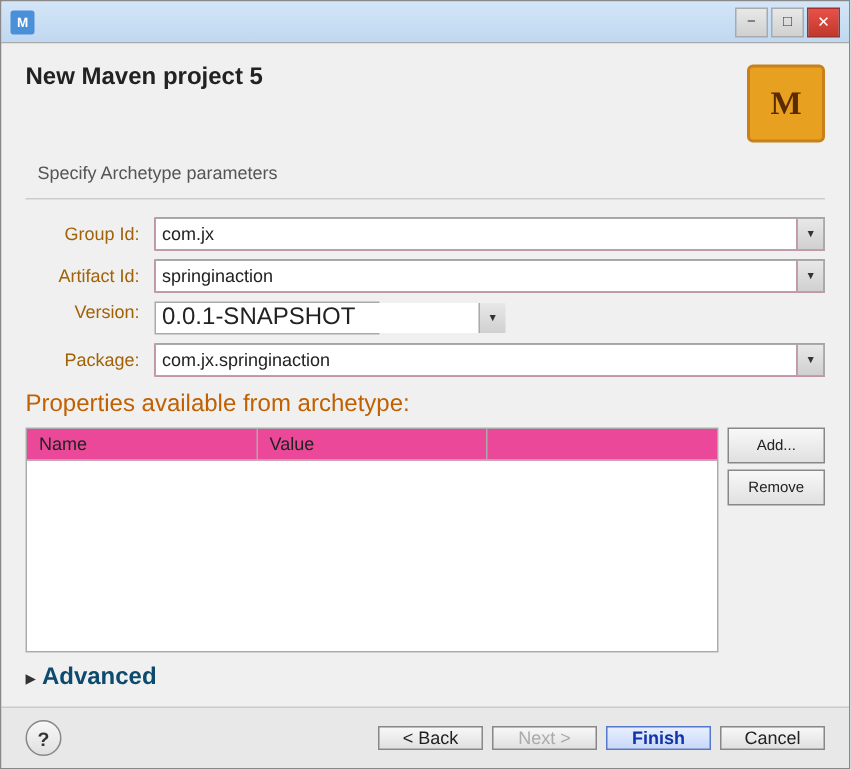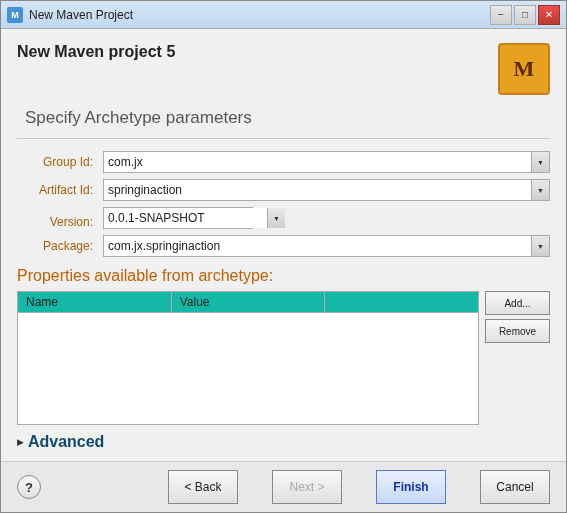--- a/index.html
+++ b/index.html
@@ -101,21 +101,21 @@
     }
 
     .header-title {
       font-size: 16px;
       font-weight: bold;
       color: #222;
       margin-bottom: 4px;
     }
 
     .header-subtitle {
-      font-size: 17px;
+      font-size: 12px;
       color: #555;
       margin-left: 8px;
       margin-top: 47px;
     }
 
     .maven-icon {
       width: 52px;
       height: 52px;
       background: #e8a020;
       border: 2px solid #c8801a;
@@ -183,37 +183,37 @@
     }
 
     .dropdown-arrow::after {
       content: '▼';
       font-size: 7px;
       color: #333;
     }
 
     .version-row {
       display: flex;
-      align-items: flex-end;
+      align-items: flex-start;
       gap: 4px;
     }
 
     .version-input {
       width: 150px;
       height: 22px;
       border: 1px solid #aaa;
       background: white;
       display: flex;
       align-items: center;
     }
 
     .version-input input {
       flex: 1;
       padding: 0 4px;
-      font-size: 12px;
+      font-size: 16px;
       border: none;
       outline: none;
     }
 
     .properties-label {
       font-size: 16px;
       color: #333;
       margin-bottom: 6px;
     }
 
@@ -229,21 +229,21 @@
 
     .properties-table {
       flex: 1;
       border: 1px solid #aaa;
       background: white;
       min-height: 120px;
     }
 
     .table-header {
       display: flex;
-      background: #14b8a6;
+      background: #ec4899;
       border-bottom: 1px solid #aaa;
     }
 
     .table-col {
       flex: 1;
       padding: 3px 8px;
       font-size: 12px;
       color: #222;
       border-right: 1px solid #aaa;
     }
@@ -321,28 +321,27 @@
       justify-content: center;
     }
 
     .footer-buttons {
       display: flex;
       gap: 6px;
     }
 
     .footer-btn {
       min-width: 70px;
-      height: 34px;
+      height: 16px;
       border: 1px solid #888;
       background: linear-gradient(to bottom, #f8f8f8, #e0e0e0);
       cursor: pointer;
       font-size: 12px;
       color: #222;
       padding: 0 10px;
-      margin-left: 28px;
     }
 
     .footer-btn:disabled {
       color: #aaa;
     }
 
     .footer-btn.primary {
       background: linear-gradient(to bottom, #e8f0ff, #c8d8f8);
       border-color: #5577cc;
       color: #1133aa;
@@ -352,21 +351,20 @@
 </head>
 <body>
 
 <div class="window">
 
   <div class="title-bar">
     <div class="title-bar-left">
       <div class="title-icon">
         <span>M</span>
       </div>
-      <span class="title-text">New Maven Project</span>
     </div>
     <div class="title-controls">
       <button class="title-btn">−</button>
       <button class="title-btn">□</button>
       <button class="title-btn close">✕</button>
     </div>
   </div>
 
   <div class="content">
 

